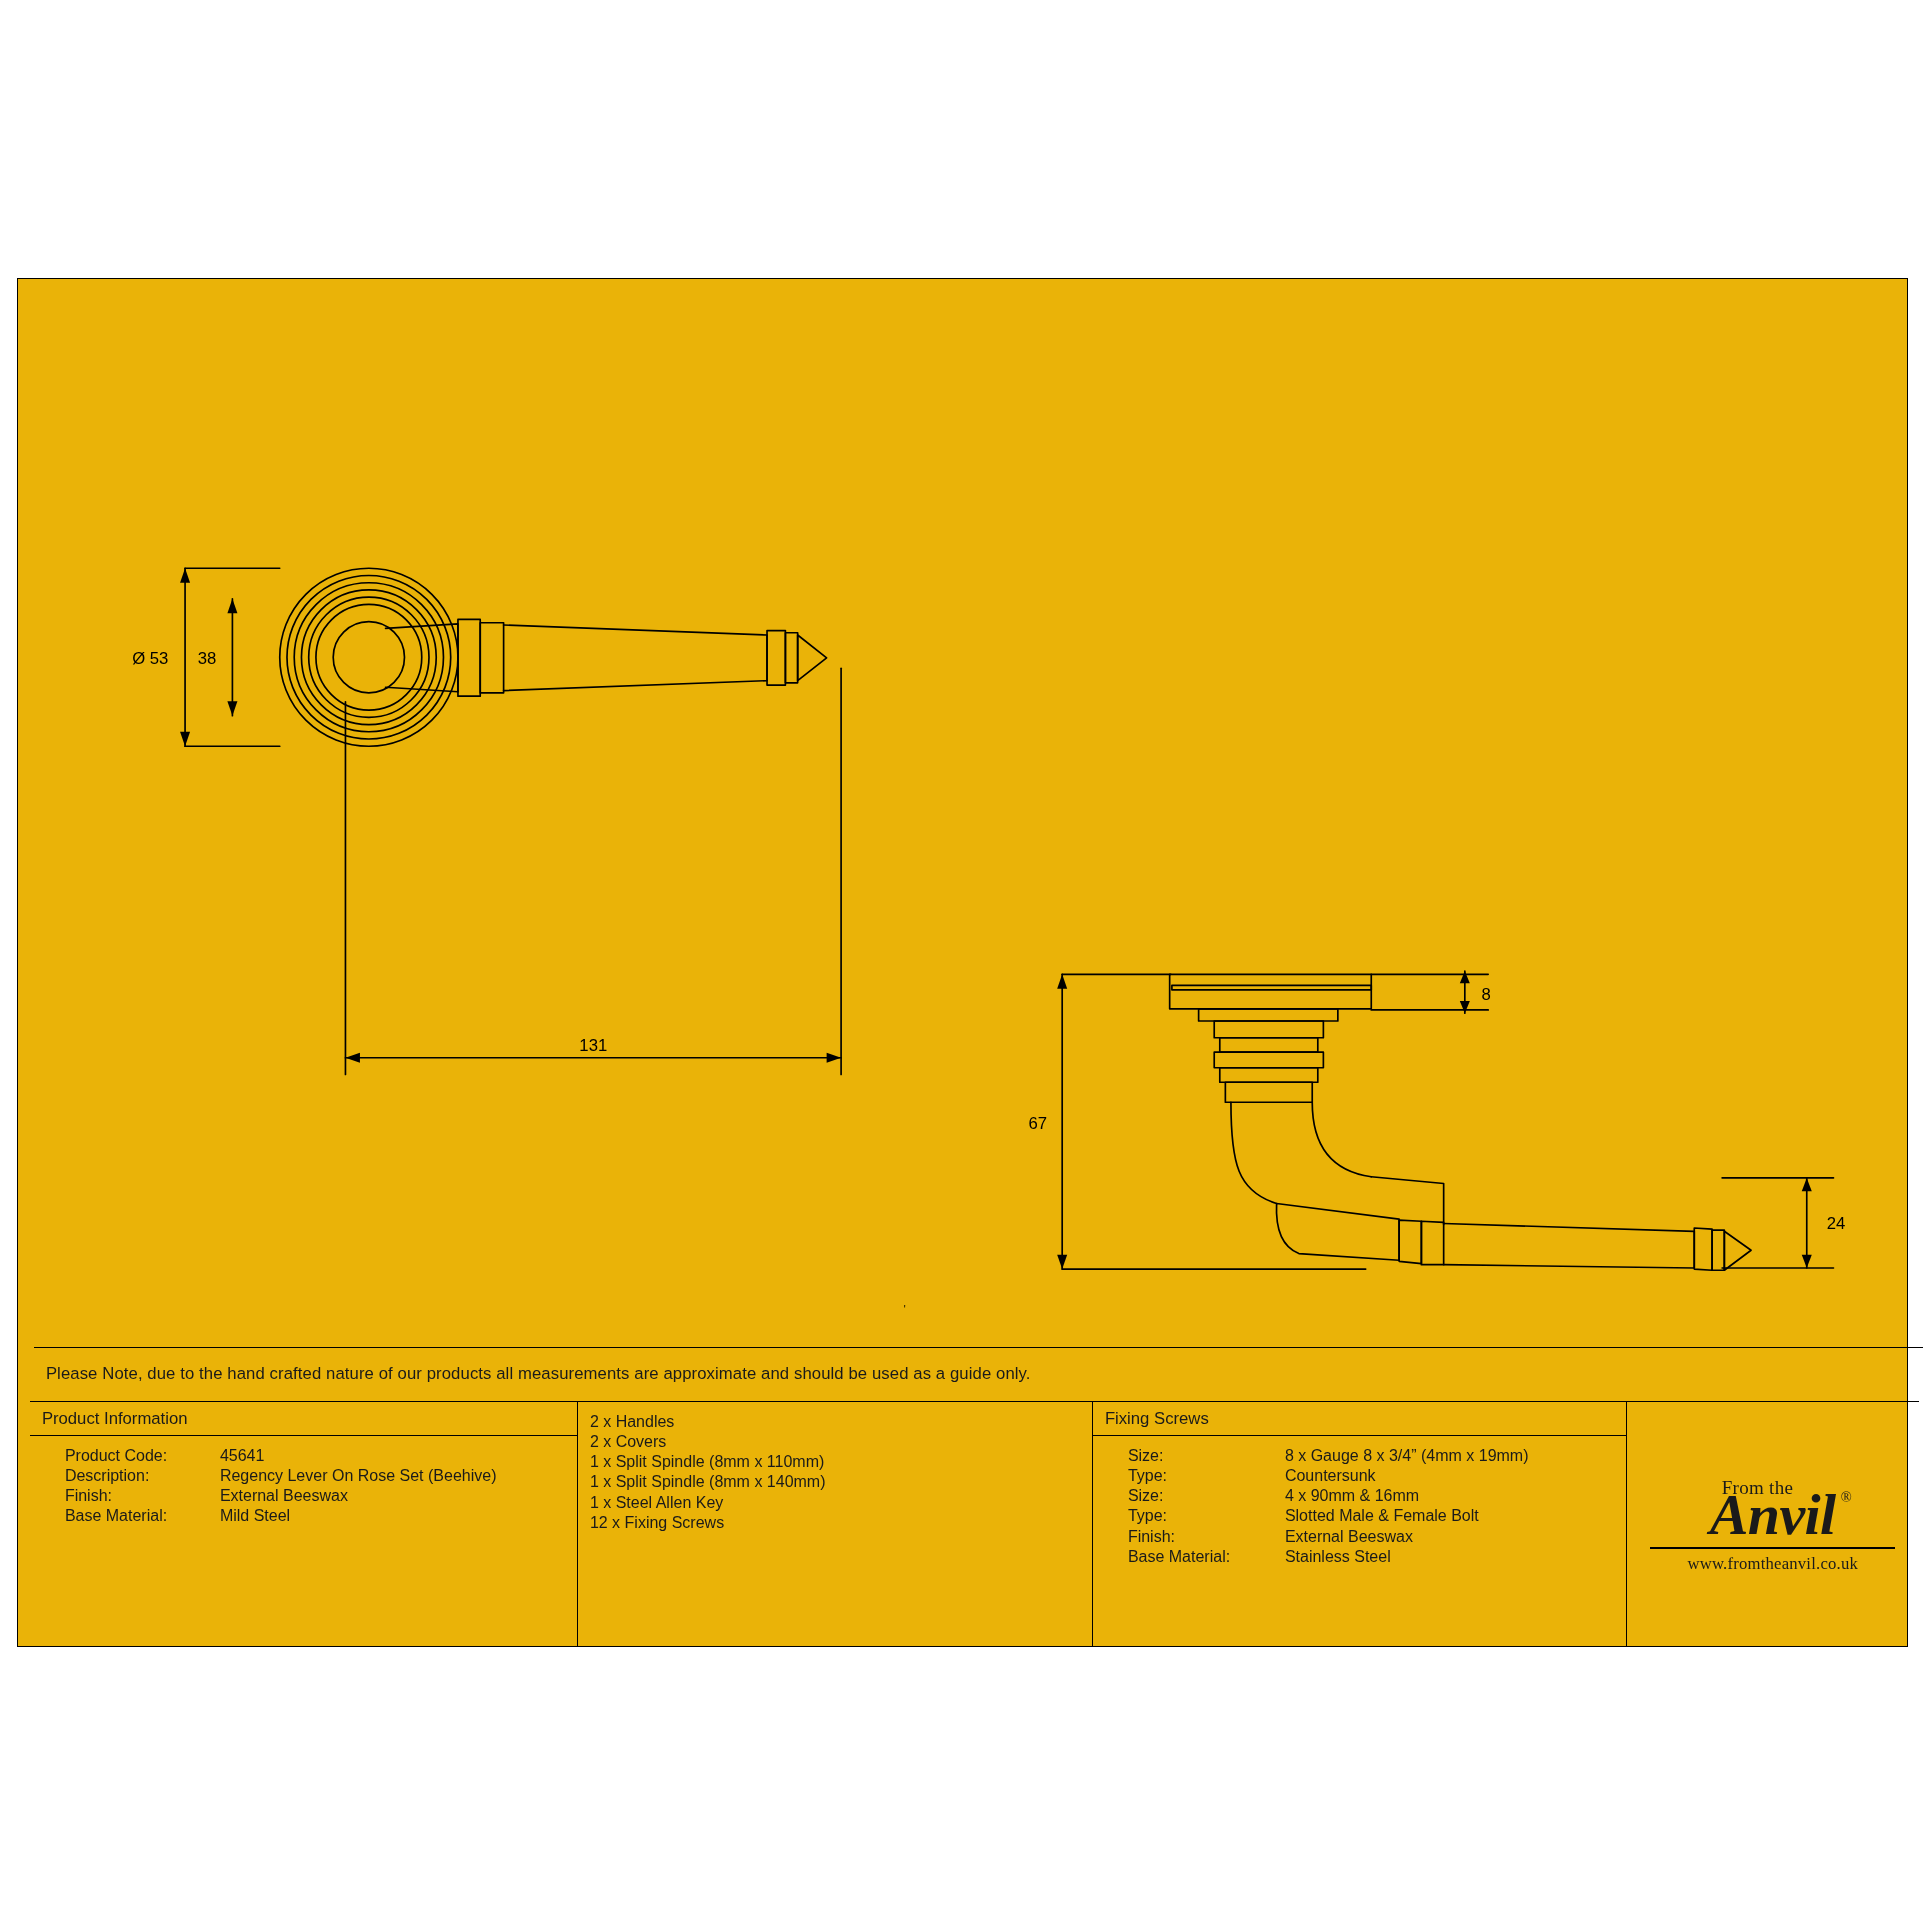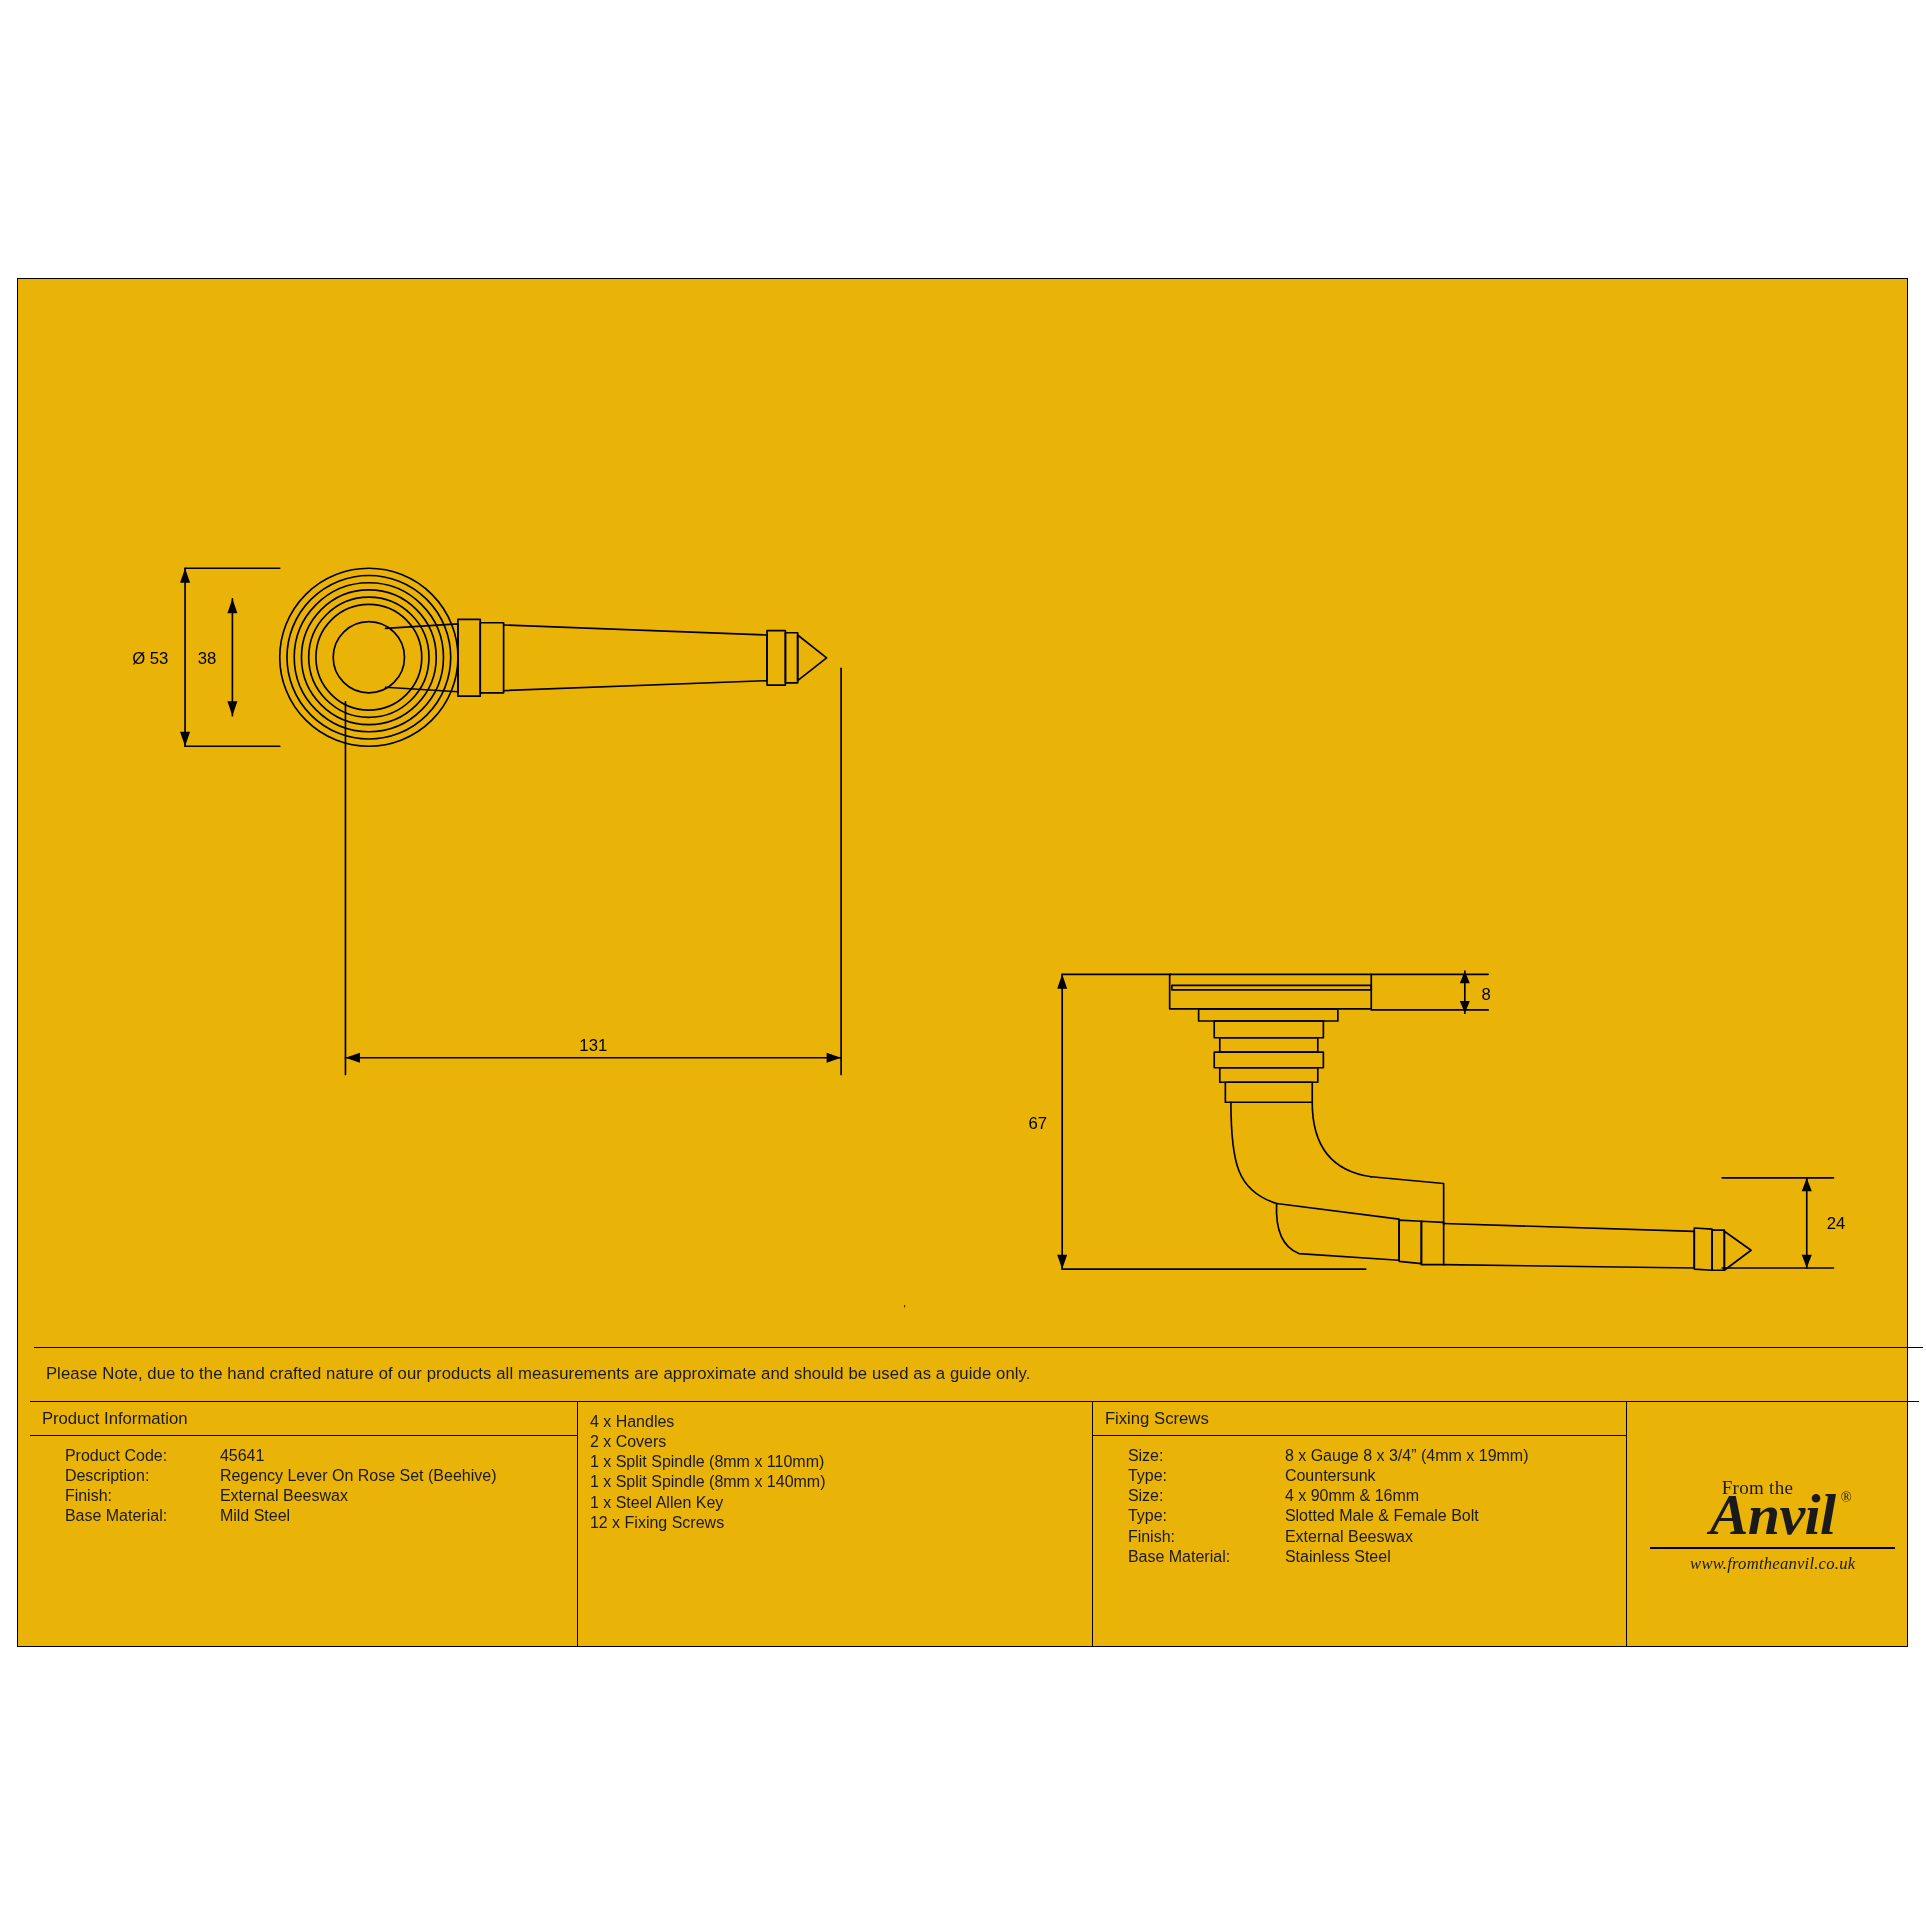--- a/index.html
+++ b/index.html
@@ -137,21 +137,20 @@
     top: 3.3px;
   }
   #logo-rule {
     height: 2.8px;
     background: #000;
     width: 245px;
     margin: 2.2px auto 0 auto;
   }
   #logo-url {
     font-family: "Liberation Serif", serif;
-    font-style: italic;
     font-size: 16.7px;
     margin-top: 4.5px;
     letter-spacing: 0.2px;
   }
   .dim-text {
     font-family: "Liberation Sans", sans-serif;
     font-size: 30px;
   }
   #tiny-mark {
     position: absolute;
@@ -295,21 +294,21 @@
         </div>
         <div class="kv">
           <span class="k">Base Material:</span>
           <span class="v">Mild Steel</span>
         </div>
       </div>
     </div>
 
     <div class="col col-pc">
       <div class="col-body">
-        <div class="plain-line">4 x Handles</div>
+        <div class="plain-line">2 x Handles</div>
         <div class="plain-line">2 x Covers</div>
         <div class="plain-line">1 x Split Spindle (8mm x 110mm)</div>
         <div class="plain-line">1 x Split Spindle (8mm x 140mm)</div>
         <div class="plain-line">1 x Steel Allen Key</div>
         <div class="plain-line">12 x Fixing Screws</div>
       </div>
     </div>
 
     <div class="col col-fs fs">
       <div class="col-head">Fixing Screws</div>

